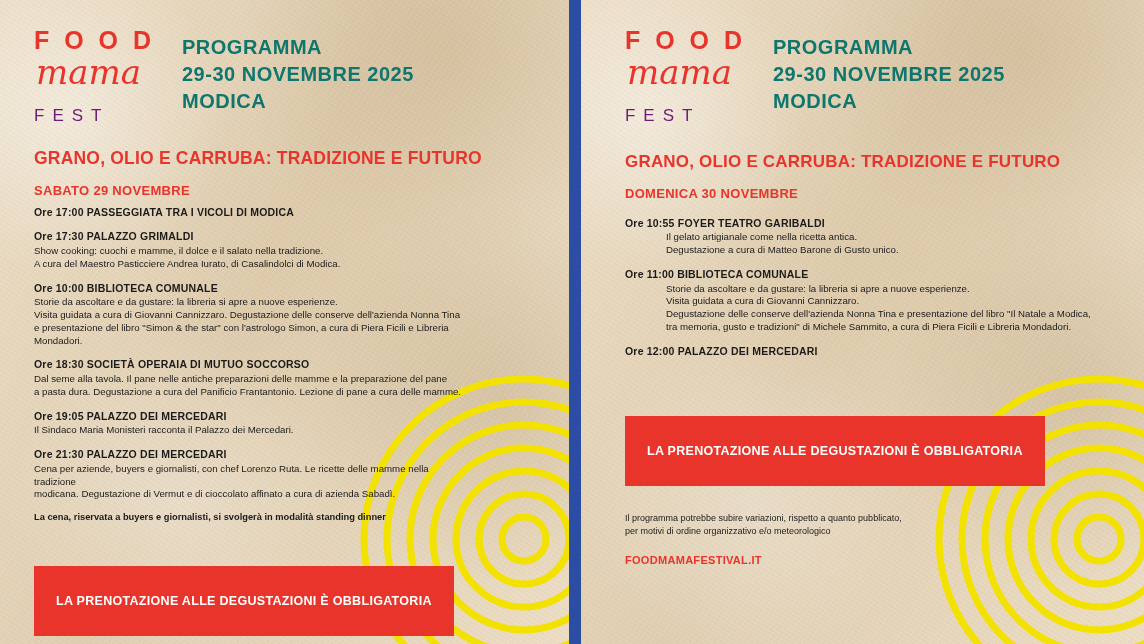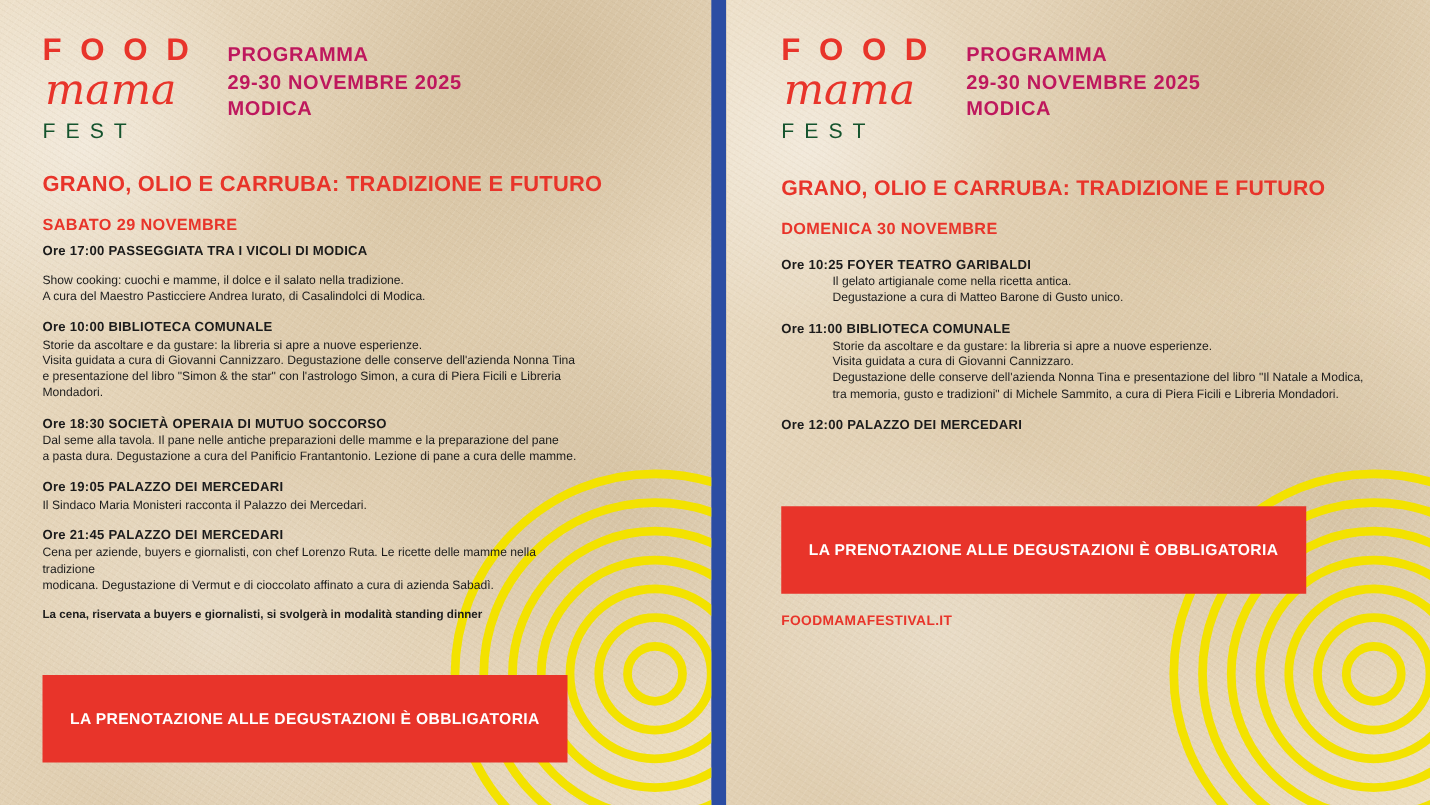--- a/index.html
+++ b/index.html
@@ -89,30 +89,30 @@
   .logo-mama {
     color: #e8342a;
     font-family: "DejaVu Serif", serif;
     font-style: italic;
     font-size: 34px;
     line-height: 1.05;
     margin: 2px 0 0 2px;
     letter-spacing: 0px;
   }
   .logo-fest {
-    color: #14532d;
+    color: #701a75;
     font-size: 17px;
     letter-spacing: 8px;
-    margin-top: 4px;
+    margin-top: 15px;
   }
 
   .header-right { padding-top: 10px; }
   .prog-title {
-    color: #be185d;
-    font-size: 16px;
+    color: #0f766e;
+    font-size: 20px;
     font-weight: bold;
     letter-spacing: 0.5px;
     line-height: 1.35;
     text-transform: uppercase;
   }
 
   .theme {
     color: #e8342a;
     font-size: 17.5px;
     font-weight: bold;
@@ -228,41 +228,42 @@
 
       <div class="theme">GRANO, OLIO E CARRUBA: TRADIZIONE E FUTURO</div>
       <div class="dayline">SABATO 29 NOVEMBRE</div>
 
       <div class="events left-col">
         <div class="event">
           <div class="ev-time">Ore 17:00 PASSEGGIATA TRA I VICOLI DI MODICA</div>
           <div class="ev-desc" style="white-space: pre-line;"></div>
         </div>
         <div class="event">
+          <div class="ev-time">Ore 17:30 PALAZZO GRIMALDI</div>
           <div class="ev-desc" style="white-space: pre-line;">Show cooking: cuochi e mamme, il dolce e il salato nella tradizione.
 A cura del Maestro Pasticciere Andrea Iurato, di Casalindolci di Modica.</div>
         </div>
         <div class="event">
           <div class="ev-time">Ore 10:00 BIBLIOTECA COMUNALE</div>
           <div class="ev-desc" style="white-space: pre-line;">Storie da ascoltare e da gustare: la libreria si apre a nuove esperienze.
 Visita guidata a cura di Giovanni Cannizzaro. Degustazione delle conserve dell'azienda Nonna Tina
 e presentazione del libro "Simon &amp; the star" con l'astrologo Simon, a cura di Piera Ficili e Libreria
 Mondadori.</div>
         </div>
         <div class="event">
           <div class="ev-time">Ore 18:30 SOCIETÀ OPERAIA DI MUTUO SOCCORSO</div>
           <div class="ev-desc" style="white-space: pre-line;">Dal seme alla tavola. Il pane nelle antiche preparazioni delle mamme e la preparazione del pane
 a pasta dura. Degustazione a cura del Panificio Frantantonio. Lezione di pane a cura delle mamme.</div>
         </div>
         <div class="event">
           <div class="ev-time">Ore 19:05 PALAZZO DEI MERCEDARI</div>
           <div class="ev-desc" style="white-space: pre-line;">Il Sindaco Maria Monisteri racconta il Palazzo dei Mercedari.</div>
         </div>
         <div class="event">
-          <div class="ev-time">Ore 21:45 PALAZZO DEI MERCEDARI</div>
+          <div class="ev-time">Ore 21:30 PALAZZO DEI MERCEDARI</div>
           <div class="ev-desc" style="white-space: pre-line;">Cena per aziende, buyers e giornalisti, con chef Lorenzo Ruta. Le ricette delle mamme nella tradizione
 modicana. Degustazione di Vermut e di cioccolato affinato a cura di azienda Sabadì.</div>
         </div>
       </div>
 
       <div class="note-bold">La cena, riservata a buyers e giornalisti, si svolgerà in modalità standing dinner</div>
 
       <div class="cta-wrap-left">
         <button class="cta">LA PRENOTAZIONE ALLE DEGUSTAZIONI È OBBLIGATORIA</button>
       </div>
@@ -305,37 +306,39 @@
           <div class="prog-title" style="white-space: pre-line;">29-30 NOVEMBRE 2025</div>
           <div class="prog-title" style="white-space: pre-line;">MODICA</div>
         </div>
       </div>
 
       <div class="theme right-theme">GRANO, OLIO E CARRUBA: TRADIZIONE E FUTURO</div>
       <div class="dayline">DOMENICA 30 NOVEMBRE</div>
 
       <div class="events right-col" style="margin-top:16px;">
         <div class="event">
-          <div class="ev-time">Ore 10:25 FOYER TEATRO GARIBALDI</div>
+          <div class="ev-time">Ore 10:55 FOYER TEATRO GARIBALDI</div>
           <div class="ev-desc" style="white-space: pre-line;">Il gelato artigianale come nella ricetta antica.
 Degustazione a cura di Matteo Barone di Gusto unico.</div>
         </div>
         <div class="event">
           <div class="ev-time">Ore 11:00 BIBLIOTECA COMUNALE</div>
           <div class="ev-desc" style="white-space: pre-line;">Storie da ascoltare e da gustare: la libreria si apre a nuove esperienze.
 Visita guidata a cura di Giovanni Cannizzaro.
 Degustazione delle conserve dell'azienda Nonna Tina e presentazione del libro "Il Natale a Modica,
 tra memoria, gusto e tradizioni" di Michele Sammito, a cura di Piera Ficili e Libreria Mondadori.</div>
         </div>
         <div class="event">
           <div class="ev-time">Ore 12:00 PALAZZO DEI MERCEDARI</div>
         </div>
       </div>
 
       <div class="cta-wrap-right">
         <button class="cta">LA PRENOTAZIONE ALLE DEGUSTAZIONI È OBBLIGATORIA</button>
       </div>
 
+      <div class="footnote" style="white-space: pre-line;">Il programma potrebbe subire variazioni, rispetto a quanto pubblicato,
+per motivi di ordine organizzativo e/o meteorologico</div>
       <div class="site">FOODMAMAFESTIVAL.IT</div>
     </div>
   </div>
 
 </div>
 
 </body></html>

